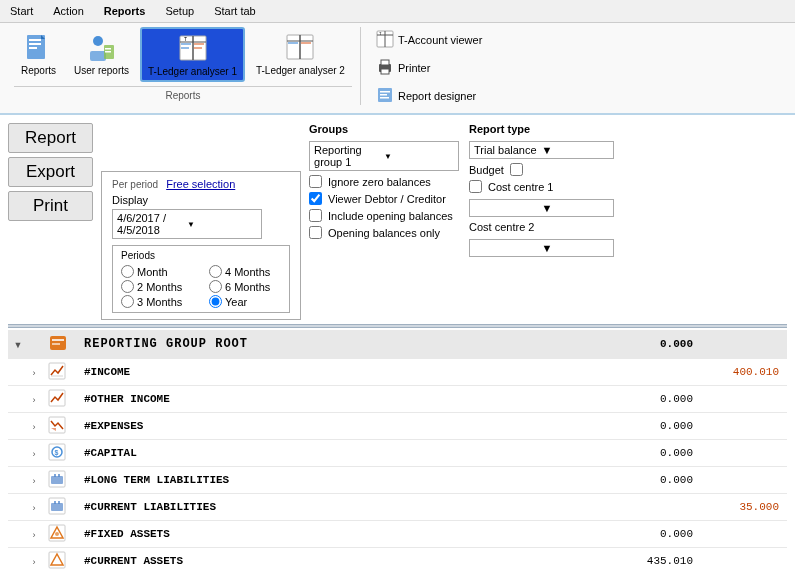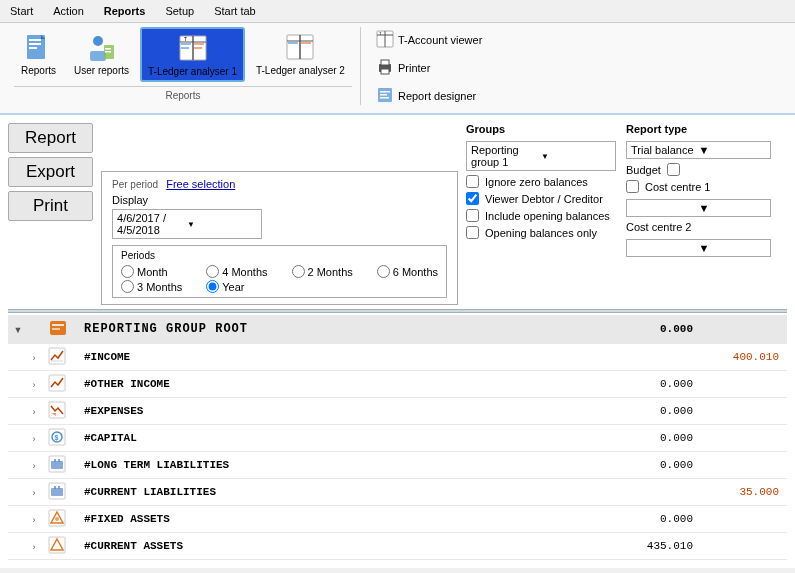--- a/index.html
+++ b/index.html
@@ -27,21 +27,21 @@
     
     .period-section { border: 1px solid #aaa; padding: 6px 10px; background: #fff; min-width: 200px; margin-top: 48px; }
     .period-label { font-size: 10px; color: #555; margin-bottom: 4px; display: flex; gap: 8px; align-items: center; }
     .free-selection { font-size: 11px; color: #00a; text-decoration: underline; cursor: pointer; }
     .display-label { font-size: 11px; margin-bottom: 3px; }
     .date-select { display: flex; align-items: center; border: 1px solid #aaa; background: #fff; padding: 2px 4px; width: 150px; font-size: 11px; cursor: pointer; }
     .date-select span { flex: 1; }
     .date-select .arrow { font-size: 8px; }
     .periods-group { border: 1px solid #aaa; padding: 4px 8px; margin-top: 6px; }
     .periods-title { font-size: 10px; margin-bottom: 4px; }
-    .periods-grid { display: grid; grid-template-columns: 1fr 1fr 1fr 1fr; gap: 2px 24px; }
+    .periods-grid { display: grid; grid-template-columns: 1fr 1fr; gap: 2px 16px; }
     .radio-item { display: flex; align-items: center; gap: 3px; font-size: 11px; white-space: nowrap; }
     .radio-item input { margin: 0; }
 
     
     .action-buttons { display: flex; flex-direction: column; gap: 4px; }
     .action-btn { padding: 4px 16px; background: #e8e8e8; border: 1px solid #aaa; border-radius: 2px; cursor: pointer; font-size: 17px; min-width: 70px; text-align: center; }
     .groups-box, .report-type-box { display: flex; flex-direction: column; gap: 4px; }
     .section-title { font-size: 11px; font-weight: bold; margin-bottom: 2px; }
     .group-row { display: flex; align-items: center; gap: 6px; font-size: 11px; white-space: nowrap; }
     .select-box { border: 1px solid #aaa; background: #fff; padding: 2px 4px; font-size: 11px; display: flex; align-items: center; width: 150px; cursor: pointer; }

